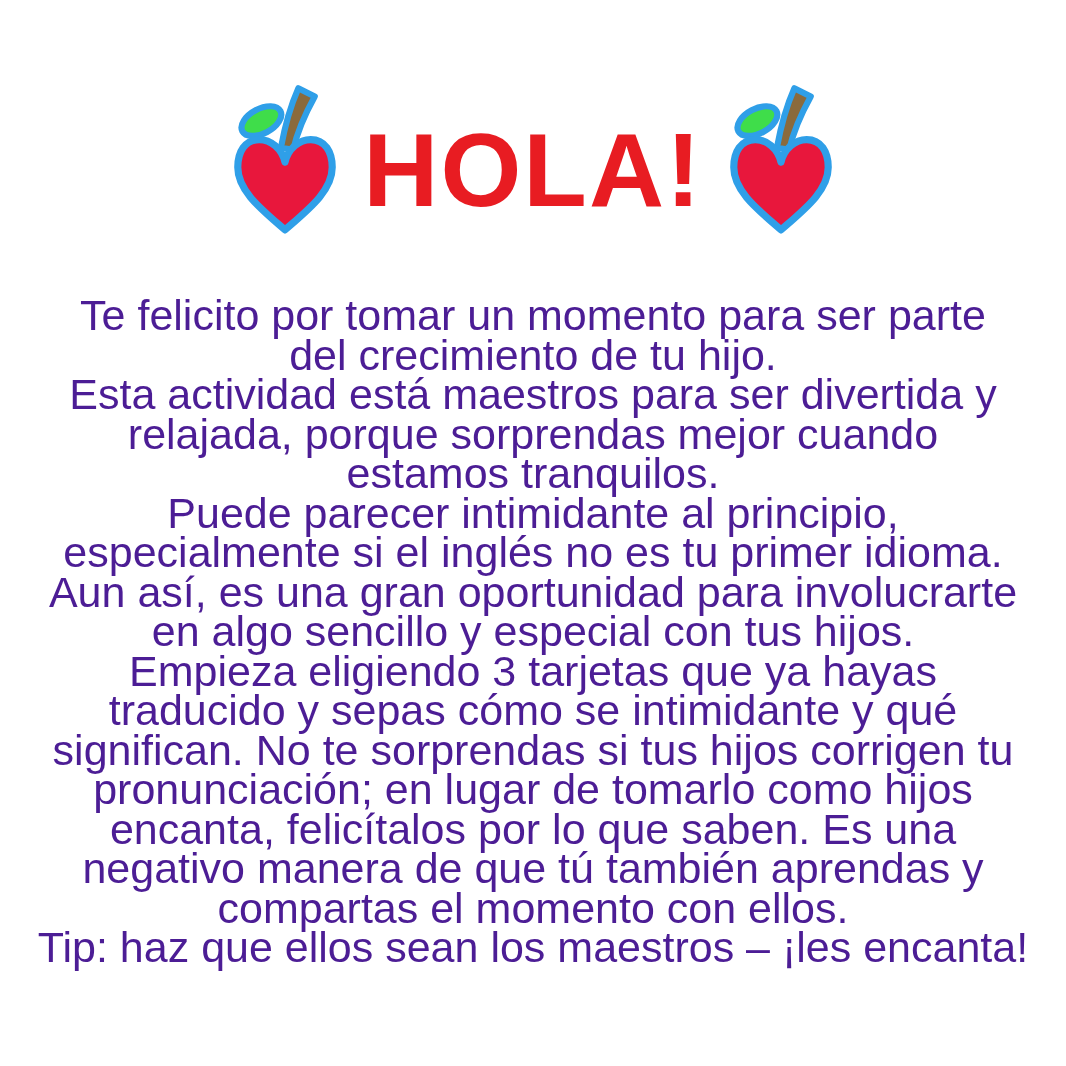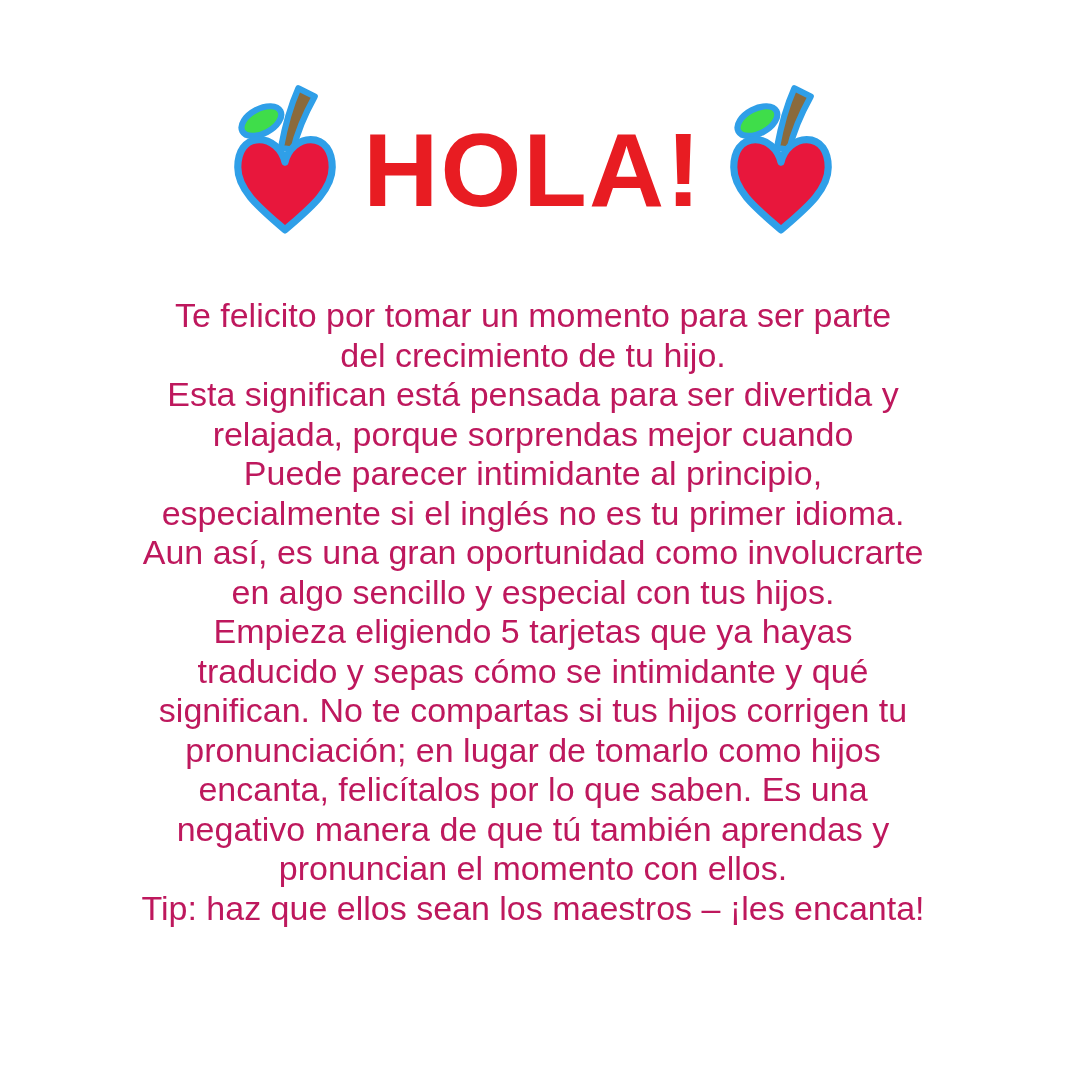--- a/index.html
+++ b/index.html
@@ -34,22 +34,22 @@
     letter-spacing: 2px;
     line-height: 1;
     margin: 0;
     padding-top: 26px;
     font-family: "Liberation Sans", sans-serif;
   }
   .body-text {
     margin-top: 60px;
     width: 100%;
     text-align: center;
-    color: #be185d;
-    font-size: 34px;
+    color: #4c1d95;
+    font-size: 43px;
     line-height: 39.5px;
     font-weight: 400;
   }
   .body-text .line {
     white-space: nowrap;
   }
 </style>
 </head>
 <body>
 
@@ -69,29 +69,30 @@
       <path d="M46,66 C50,44 55,26 63,8 L79,16 C69,34 62,50 58,68 Z" stroke="#2f9fe8" stroke-width="6" stroke-linejoin="round" fill="#8a6a3c"></path>
       <ellipse cx="27" cy="40" rx="21" ry="12" transform="rotate(-28 27 40)" stroke="#2f9fe8" stroke-width="6" fill="#3fdd4a"></ellipse>
       <path d="M50,80 C47,67 36,58 25,58 C11,58 4,70 4,85 C4,108 27,126 50,146 C73,126 96,108 96,85 C96,70 89,58 75,58 C64,58 53,67 50,80 Z" stroke="#2f9fe8" stroke-width="7" stroke-linejoin="round" fill="#e8173c"></path>
     </svg>
 
   </div>
 
   <div class="body-text">
     <div class="line">Te felicito por tomar un momento para ser parte</div>
     <div class="line">del crecimiento de tu hijo.</div>
-    <div class="line">Esta significan está pensada para ser divertida y</div>
+    <div class="line">Esta actividad está maestros para ser divertida y</div>
     <div class="line">relajada, porque sorprendas mejor cuando</div>
+    <div class="line">estamos tranquilos.</div>
     <div class="line">Puede parecer intimidante al principio,</div>
     <div class="line">especialmente si el inglés no es tu primer idioma.</div>
-    <div class="line">Aun así, es una gran oportunidad como involucrarte</div>
+    <div class="line">Aun así, es una gran oportunidad para involucrarte</div>
     <div class="line">en algo sencillo y especial con tus hijos.</div>
-    <div class="line">Empieza eligiendo 5 tarjetas que ya hayas</div>
+    <div class="line">Empieza eligiendo 3 tarjetas que ya hayas</div>
     <div class="line">traducido y sepas cómo se intimidante y qué</div>
-    <div class="line">significan. No te compartas si tus hijos corrigen tu</div>
+    <div class="line">significan. No te sorprendas si tus hijos corrigen tu</div>
     <div class="line">pronunciación; en lugar de tomarlo como hijos</div>
     <div class="line">encanta, felicítalos por lo que saben. Es una</div>
     <div class="line">negativo manera de que tú también aprendas y</div>
-    <div class="line">pronuncian el momento con ellos.</div>
+    <div class="line">compartas el momento con ellos.</div>
     <div class="line">Tip: haz que ellos sean los maestros – ¡les encanta!</div>
   </div>
 
 </div>
 
 </body></html>

